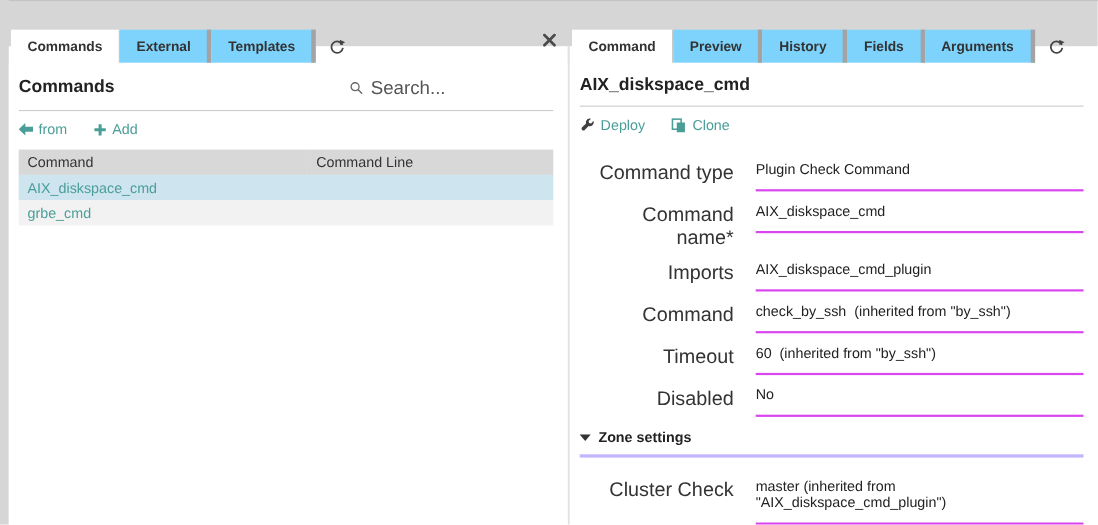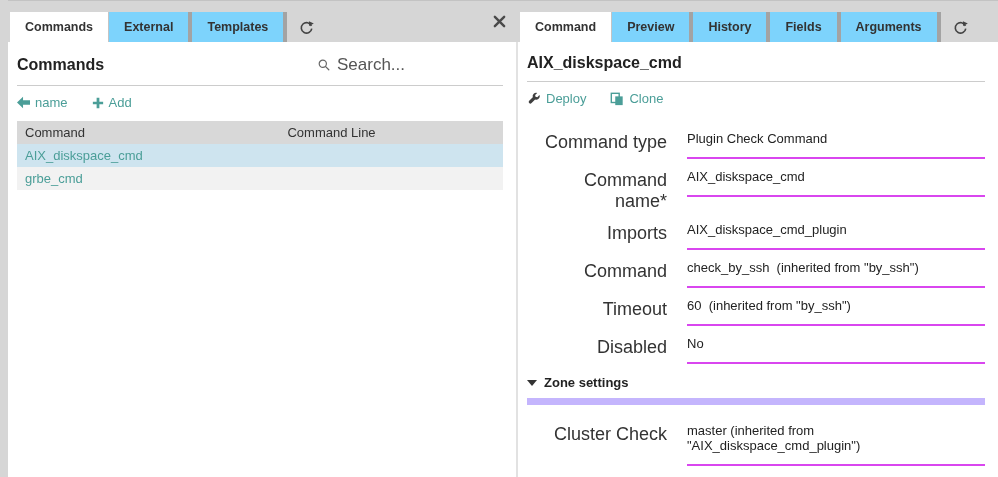--- a/index.html
+++ b/index.html
@@ -10,21 +10,21 @@
     background: #ffffff;
     position: relative;
     overflow: hidden;
     color: #333;
   }
   
   .topbar-bg { position:absolute; left:0; top:0; width:998px; height:42px; background:#d6d6d6; border-top:1px solid #c3c3c3; }
   .left-rail { position:absolute; left:0; top:0; width:8px; height:477px; background:#d6d6d6; }
   .col-divider { position:absolute; left:516px; top:42px; width:2px; height:435px; background:#e2e2e2; }
 
-  .col { position:absolute; top:0; height:397px; }
+  .col { position:absolute; top:15px; height:397px; }
   .col-left  { left:8px;   width:508px; }
   .col-right { left:518px; width:480px; }
 
   
   .tabbar { position:relative; height:42px; display:flex; align-items:flex-end; padding-left:2px; }
   .tab {
     height:30px; line-height:30px; padding:0 15px;
     font-size:12.5px; font-weight:bold; color:#333;
     background:#7dd3fc; border-right:4px solid #a3a3a3;
     cursor:pointer; white-space:nowrap;
@@ -68,21 +68,21 @@
   .field { display:flex; align-items:flex-start; margin-bottom:4px; }
   .field-label { width:140px; text-align:right; padding-top:7px; font-size:18px; color:#333; flex:none; }
   .field-value {
     flex:1; margin-left:20px; padding:6px 0 11px;
     border-bottom:2px solid #d946ef; font-size:13px; color:#222;
     white-space:pre-wrap;
   }
   .section-header {
     display:flex; align-items:center; gap:7px;
     margin-top:4px; padding:7px 0 8px;
-    border-bottom:7px solid #c4b5fd;
+    border-bottom:3px solid #c4b5fd;
     font-size:13px; font-weight:bold; color:#222; cursor:pointer;
   }
   .caret-down { width:0; height:0; border-left:5px solid transparent; border-right:5px solid transparent; border-top:6px solid #333; }
   .section-fields { padding-top:12px; }
 
   .form-buttons { margin:27px 0 0 160px; display:flex; gap:14px; }
   .btn {
     background:#4b9e98; color:#fff; border:none; border-radius:2px;
     font-size:13px; font-family:"Liberation Sans", sans-serif;
     padding:6px 13px; cursor:pointer;
@@ -133,21 +133,21 @@
       </div>
     </div>
 
     <div class="action-row">
       <a class="action-link">
         <span class="icon">
           <svg width="13" height="13" viewBox="0 0 14 14">
             <polygon points="0,7 6.5,0.8 6.5,4.6 14,4.6 14,9.4 6.5,9.4 6.5,13.2" fill="#4b9e98"></polygon>
           </svg>
         </span>
-        <span>name</span>
+        <span>from</span>
       </a>
       <a class="action-link">
         <span class="icon">
           <svg width="12" height="12" viewBox="0 0 14 14">
             <path d="M7 1 V13 M1 7 H13" stroke="#4b9e98" stroke-width="3.2"></path>
           </svg>
         </span>
         <span>Add</span>
       </a>
     </div>

